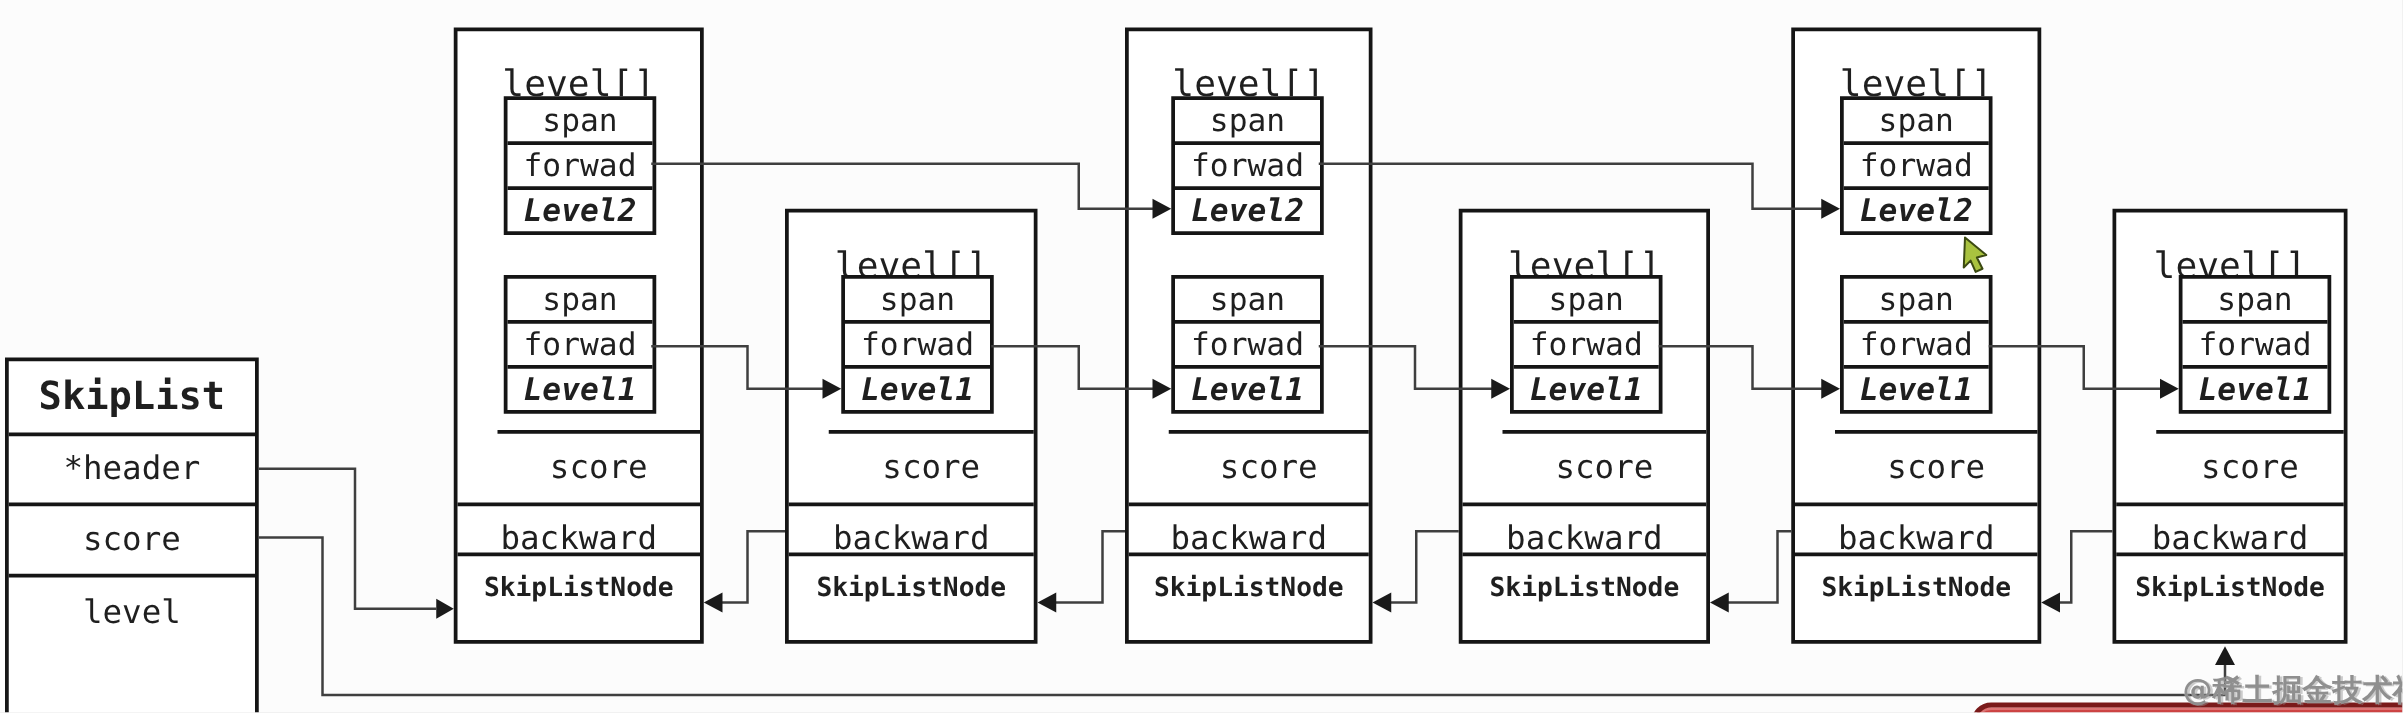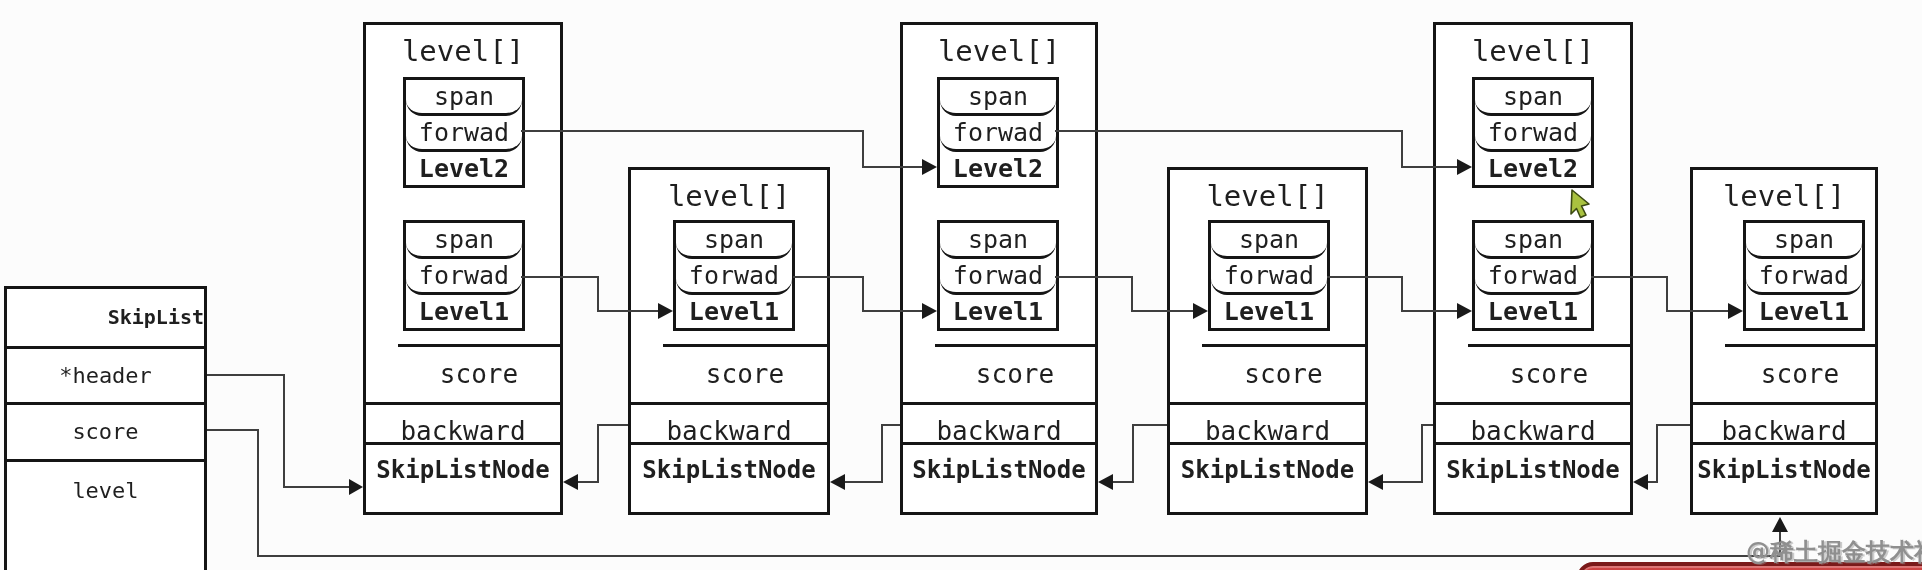--- a/index.html
+++ b/index.html
@@ -10,40 +10,40 @@
   html,body{margin:0;padding:0;background:#e9e9e9;}
   #stage{
     position:relative;width:1922px;height:570px;overflow:hidden;
     background:#fcfcfc;
     font-family:"DejaVu Sans Mono","Liberation Mono",monospace;
     color:var(--txt);
   }
   
   .slbox{position:absolute;left:4px;top:286px;width:203px;height:296px;
     border:3px solid var(--bd);background:#fff;box-sizing:border-box;}
-  .slrow{border-bottom:3px solid var(--bd);text-align:center;font-size:22px;box-sizing:border-box;}
-  .slrow.title{height:60px;line-height:57px;font-weight:bold;font-size:20px;text-align:right;}
+  .slrow{border-bottom:3px solid var(--bd);text-align:center;font-size:26px;box-sizing:border-box;}
+  .slrow.title{height:60px;line-height:57px;font-weight:bold;font-size:31px;}
   .slrow.r1{height:56px;line-height:53px;}
   .slrow.r2{height:56px;line-height:53px;}
   .slrow.r3{height:57px;line-height:54px;}
   .slrow.r4{height:60px;line-height:57px;border-bottom:none;}
   
   .node{position:absolute;border:3px solid var(--bd);background:#fff;box-sizing:border-box;}
-  .node-title{position:absolute;left:0;right:0;top:8px;height:36px;line-height:36px;
+  .node-title{position:absolute;left:0;right:0;top:24px;height:36px;line-height:36px;
     text-align:center;font-size:29px;}
   .lvl{position:absolute;width:122px;border:3px solid var(--bd);background:#fff;box-sizing:border-box;}
   .cell{height:33px;line-height:33px;border-bottom:3px solid var(--bd);
-    text-align:center;font-size:25px;box-sizing:content-box;border-radius:16px;}
-  .cell:last-child{border-bottom:none;}
+    text-align:center;font-size:25px;box-sizing:content-box;}
+  .cell:last-child{border-bottom:none;font-style:italic;}
   .cell.lvl-name{font-weight:bold;}
   .brows{position:absolute;left:0;right:0;bottom:0;height:168px;}
   .brow{border-top:3px solid var(--bd);text-align:center;font-size:26px;box-sizing:border-box;}
   .brow.score{height:58px;line-height:55px;margin-left:32px;}
   .brow.backward{height:40px;line-height:53px;}
-  .brow.footer{height:54px;line-height:51px;font-weight:bold;font-size:24px;}
+  .brow.footer{height:54px;line-height:51px;font-weight:bold;font-size:21px;}
   
   #arrows{position:absolute;left:0;top:0;z-index:5;pointer-events:none;}
   #watermark{position:absolute;left:1746px;top:536px;z-index:6;
     font-family:"DejaVu Sans","Liberation Sans",sans-serif;
     font-size:24px;font-weight:bold;color:#8f8f8f;white-space:nowrap;
     text-shadow:2px 1px 0 rgba(145,145,145,0.45), 0 0 1px rgba(255,255,255,0.6);}
   #red-banner{position:absolute;left:1577px;top:562px;width:370px;height:34px;z-index:4;
     border:4px solid #7a1a1a;border-radius:16px 16px 0 0;box-sizing:border-box;
     background:linear-gradient(180deg,#d24848 0%,#b83232 55%,#9c2424 100%);
     box-shadow:inset 0 2px 0 rgba(255,255,255,0.25);}

